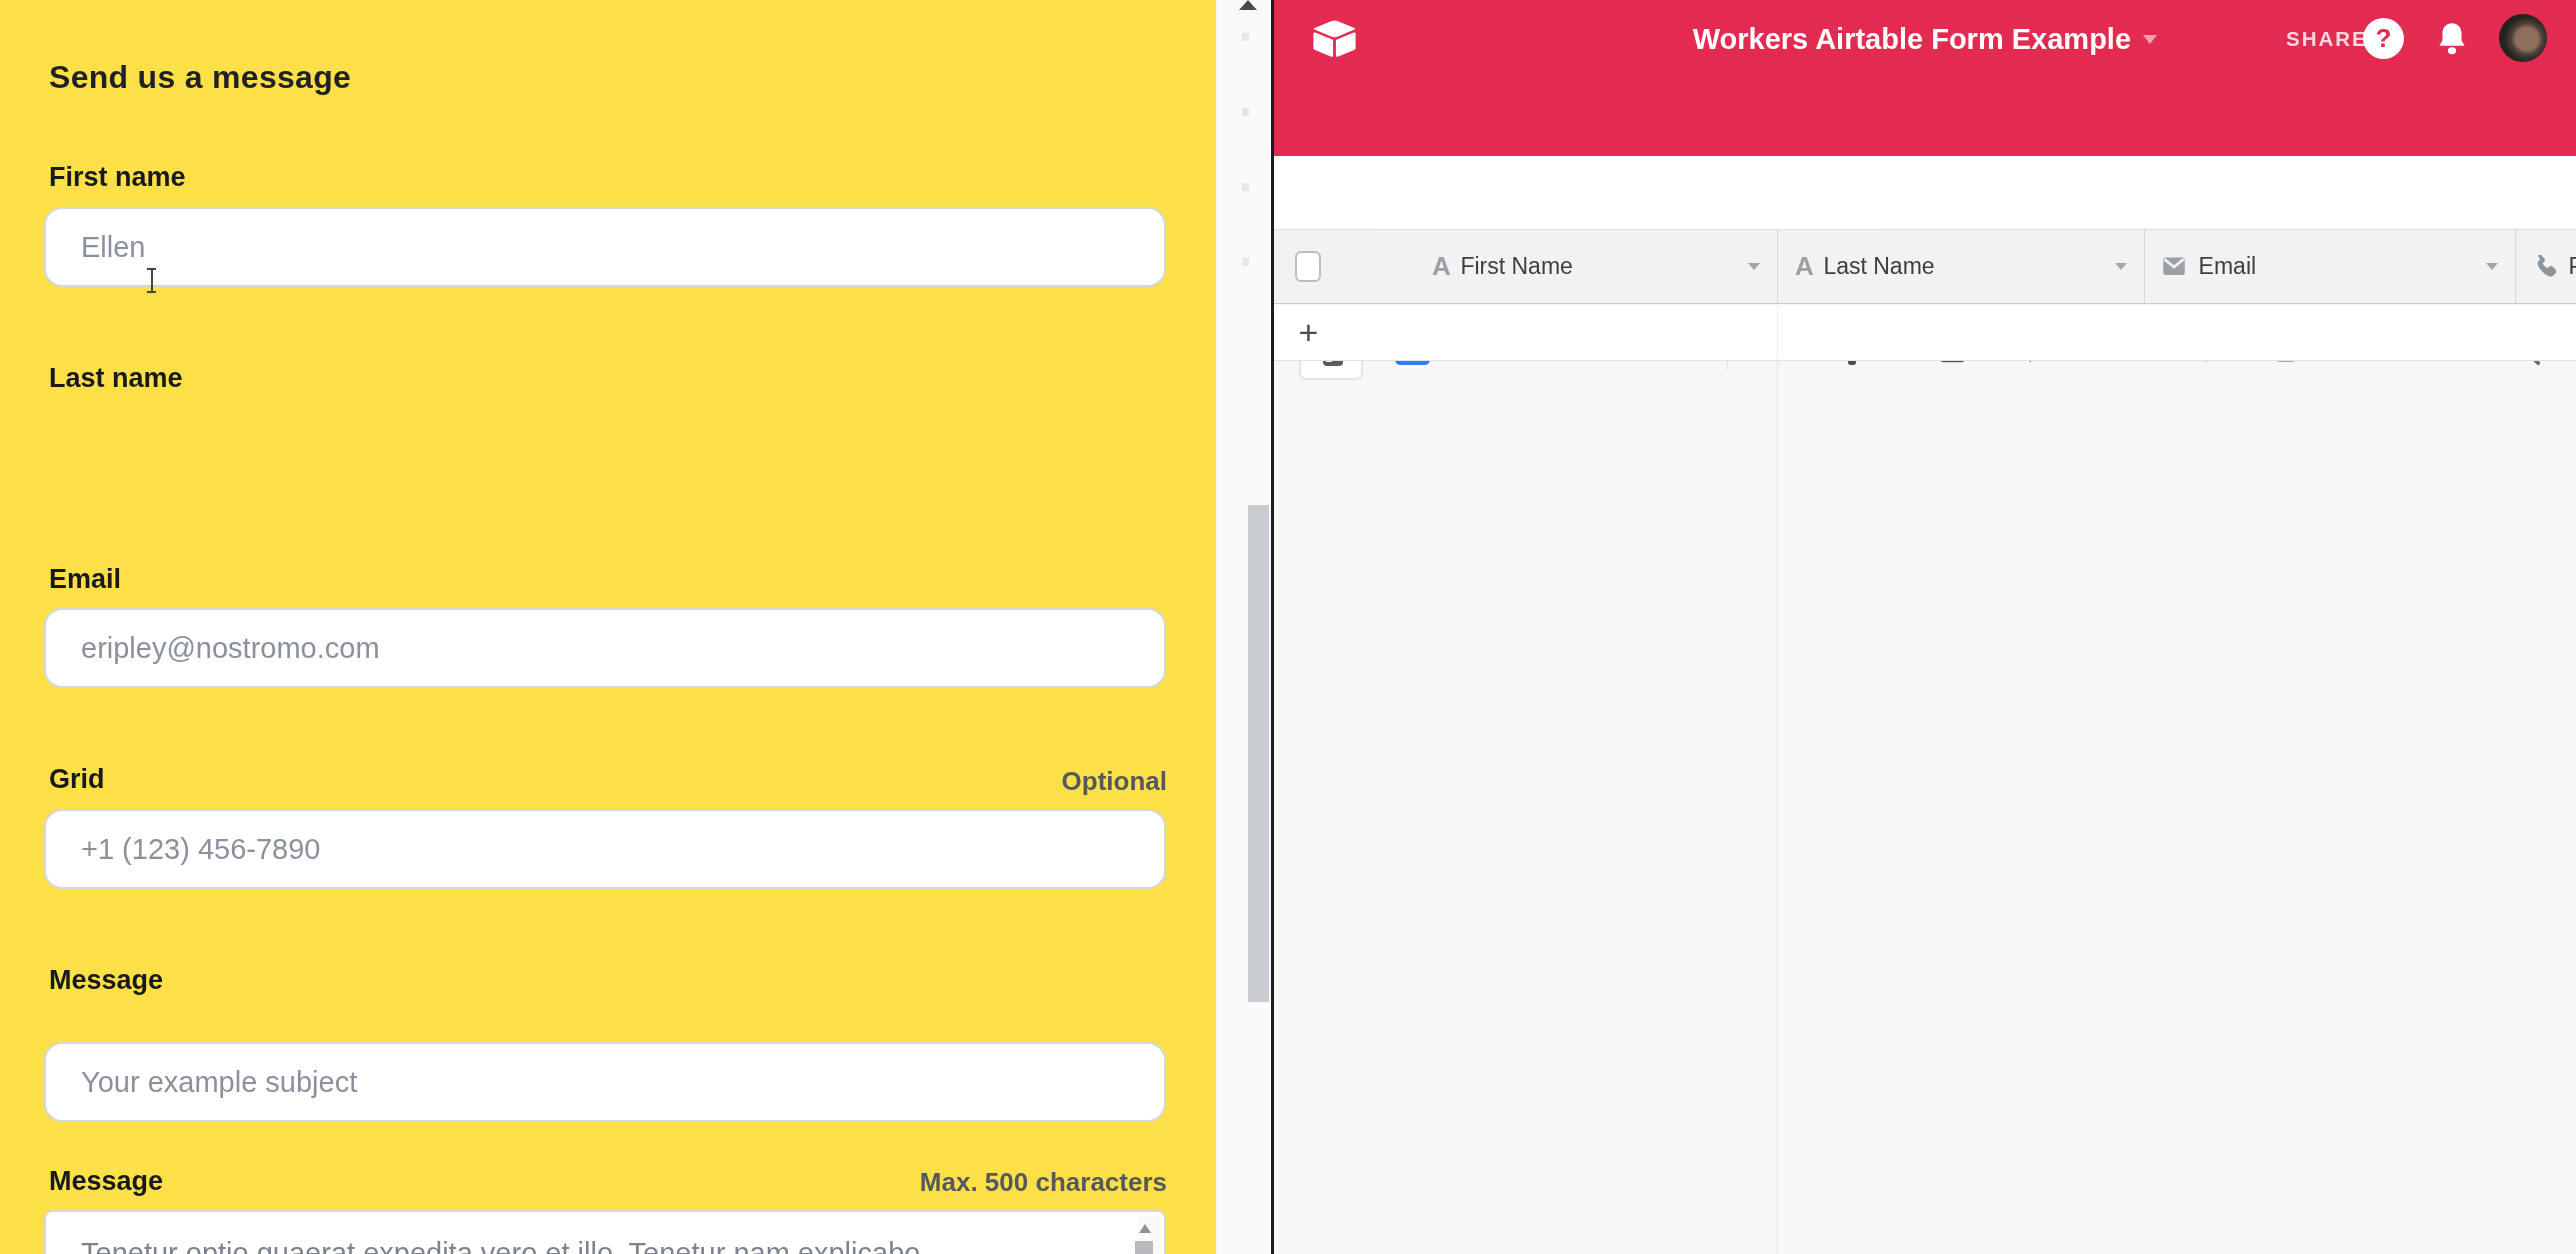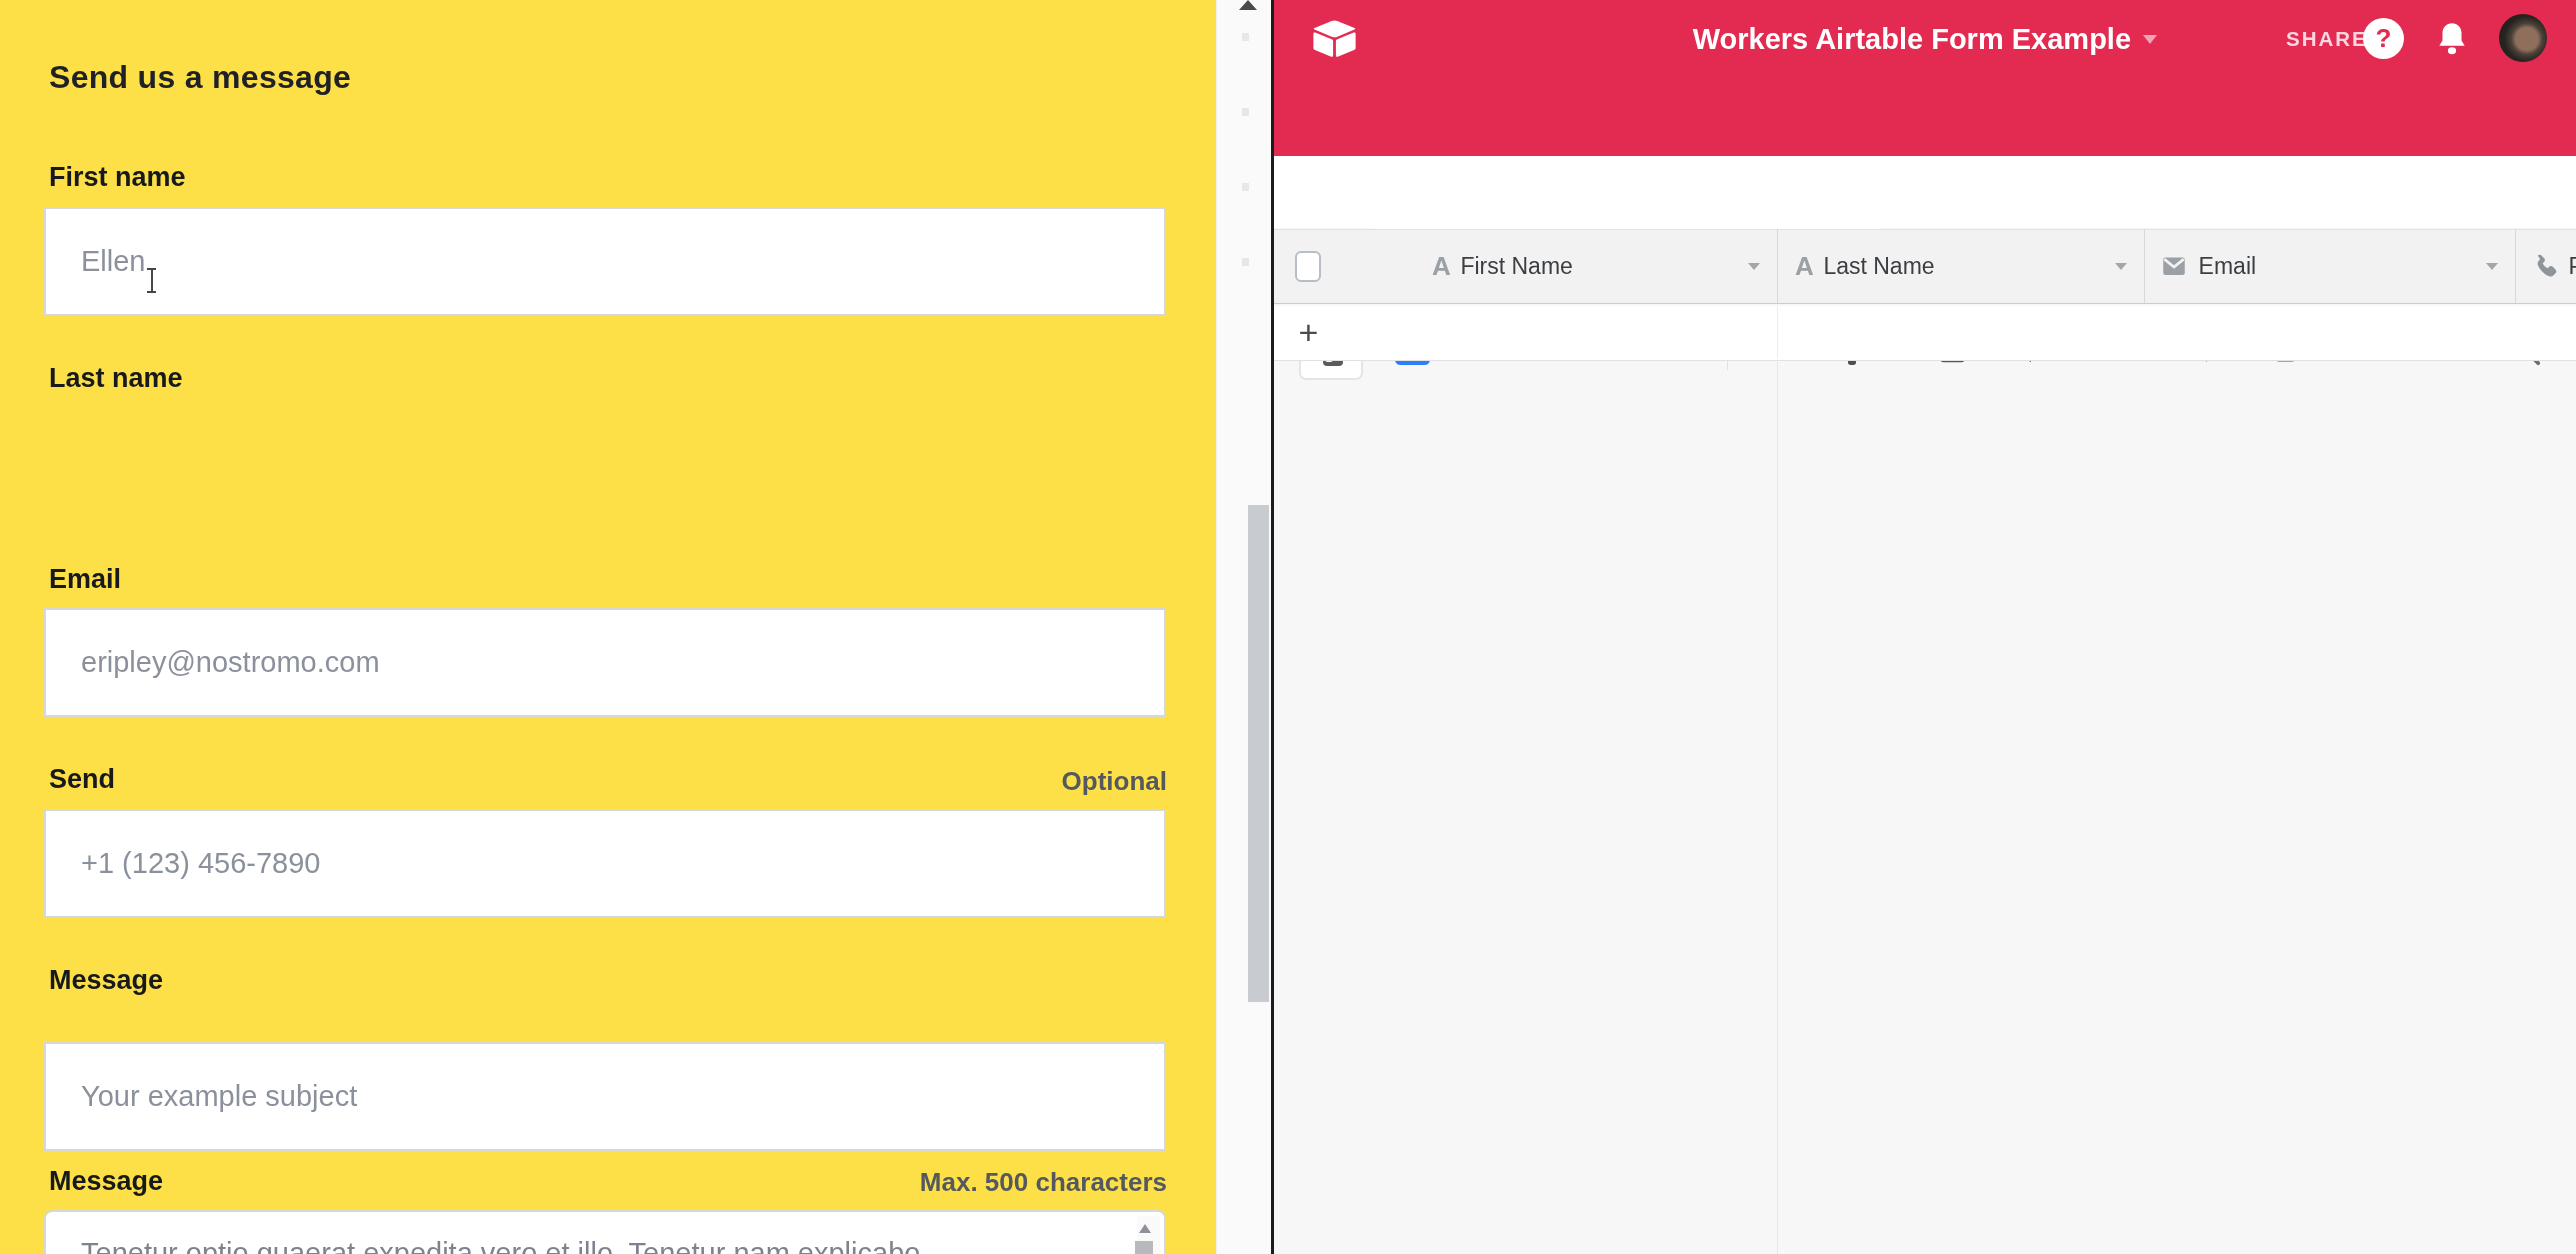--- a/index.html
+++ b/index.html
@@ -5,22 +5,22 @@
   * { margin:0; padding:0; box-sizing:border-box; }
   html,body { width:2576px; height:1255px; overflow:hidden; background:#fff;
               font-family:"Liberation Sans", sans-serif; }
   .abs { position:absolute; }
 
   
   #form-pane { position:absolute; left:0; top:0; width:1216px; height:1255px; background:#fde047; overflow:hidden; }
   .form-title { position:absolute; left:49px; top:59px; font-size:32px; font-weight:600; color:#1f2127; letter-spacing:0.3px; }
   .field-label { position:absolute; left:49px; font-size:27px; font-weight:600; color:#17191d; }
   .field-hint  { position:absolute; right:49px; font-size:26px; font-weight:700; color:#54595f; }
-  .field-input { position:absolute; left:44px; width:1122px; height:109px; border:2px solid #d4d7db;
-                 border-radius:0; background:#fff; padding:0 35px; font-size:29px; color:#3c4047;
+  .field-input { position:absolute; left:44px; width:1122px; height:80px; border:2px solid #d4d7db;
+                 border-radius:18px; background:#fff; padding:0 35px; font-size:29px; color:#3c4047;
                  font-family:"Liberation Sans", sans-serif; outline:none; }
   .field-input::placeholder { color:#8a919c; opacity:1; }
   .textarea-box { position:absolute; left:44px; top:1210px; width:1122px; height:82px;
                   border:2px solid #d4d7db; border-radius:8.2px; background:#fff; overflow:hidden; }
   .textarea-text { position:absolute; left:35px; top:24.6px; width:983px; font-size:29px; color:#7c838e; white-space:nowrap; }
   .ta-scroll { position:absolute; right:4.1px; top:4.1px; width:23px; height:75px; background:#fafafa; }
   .ta-up { position:absolute; right:9px; top:8.2px; width:0; height:0;
            border-left:6.8px solid transparent; border-right:6.8px solid transparent; border-bottom:9.6px solid #8d9199; }
   .ta-thumb { position:absolute; right:6.8px; top:24.6px; width:18px; height:41px; background:#b7b9bd; }
   
@@ -103,21 +103,21 @@
   <div class="form-title">Send us a message</div>
 
   <div class="field-label" style="top:162px">First name</div>
   <input class="field-input" style="top: 207px;" placeholder="Ellen">
 
   <div class="field-label" style="top:363px">Last name</div>
 
   <div class="field-label" style="top:564px">Email</div>
   <input class="field-input" style="top: 608px;" placeholder="eripley@nostromo.com">
 
-  <div class="field-label" style="top:764px">Send</div>
+  <div class="field-label" style="top:764px">Grid</div>
   <div class="field-hint" style="top:766px">Optional</div>
   <input class="field-input" style="top: 809px;" placeholder="+1 (123) 456-7890">
 
   <div class="field-label" style="top:965px">Message</div>
   <input class="field-input" style="top: 1010px; margin-top: 32px;" placeholder="Your example subject">
 
   <div class="field-label" style="top:1166px">Message</div>
   <div class="field-hint" style="top:1167px">Max. 500 characters</div>
   <div class="textarea-box">
     <div class="textarea-text">Tenetur optio quaerat expedita vero et illo. Tenetur nam explicabo</div>

